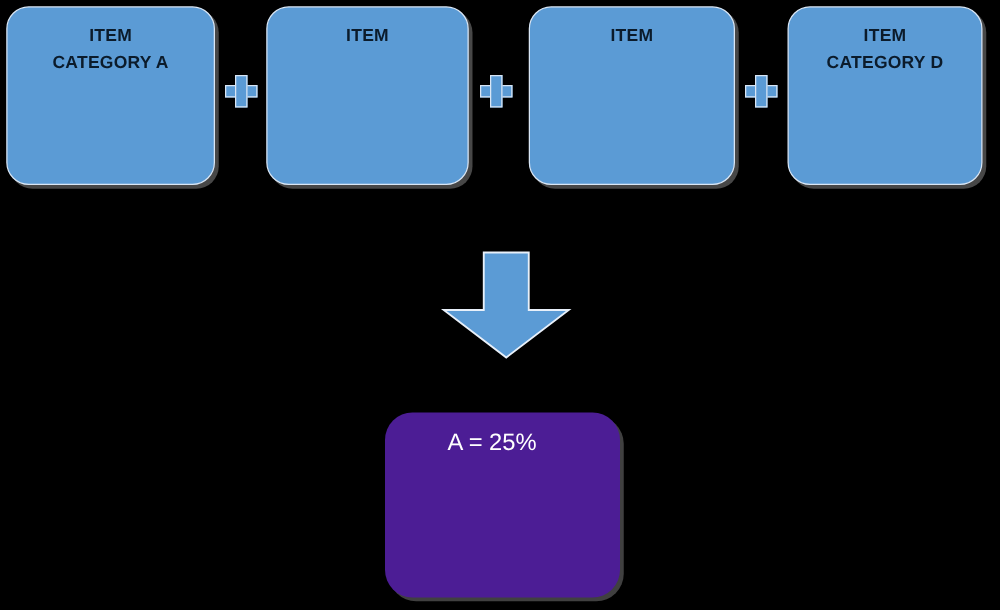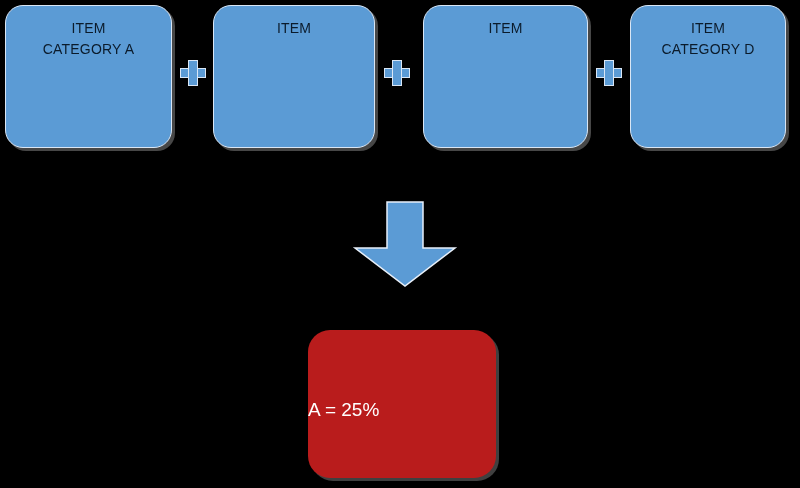--- a/index.html
+++ b/index.html
@@ -34,21 +34,21 @@
     box-shadow: 3px 3px 0 rgba(255,255,255,0.28);
     box-sizing: border-box;
     display: flex;
     flex-direction: column;
     align-items: center;
     padding-top: 12px;
   }
   .cat-line {
     color: #0B1B2B;
     font-size: 14px;
-    font-weight: normal;
+    font-weight: bold;
     line-height: 21px;
     letter-spacing: 0.2px;
     text-align: left;
     white-space: nowrap;
   }
 
   #box-a { left: 5px;   width: 167px; }
   #box-b { left: 213px; width: 162px; }
   #box-c { left: 423px; width: 165px; }
   #box-d { left: 630px; width: 156px; }
@@ -90,26 +90,26 @@
   }
   #down-arrow svg { display: block; }
 
   
   #result-box {
     position: absolute;
     left: 308px;
     top: 330px;
     width: 188px;
     height: 148px;
-    background: #b91c1c;
+    background: #4c1d95;
     border-radius: 22px;
     box-shadow: 3px 3px 0 rgba(255,255,255,0.25);
     box-sizing: border-box;
     display: flex;
-    flex-direction: row;
+    flex-direction: column;
     align-items: center;
     justify-content: flex-start;
     padding-top: 11px;
   }
   .result-line {
     color: #FFFFFF;
     font-size: 19px;
     font-weight: normal;
     line-height: 27px;
     text-align: left;

